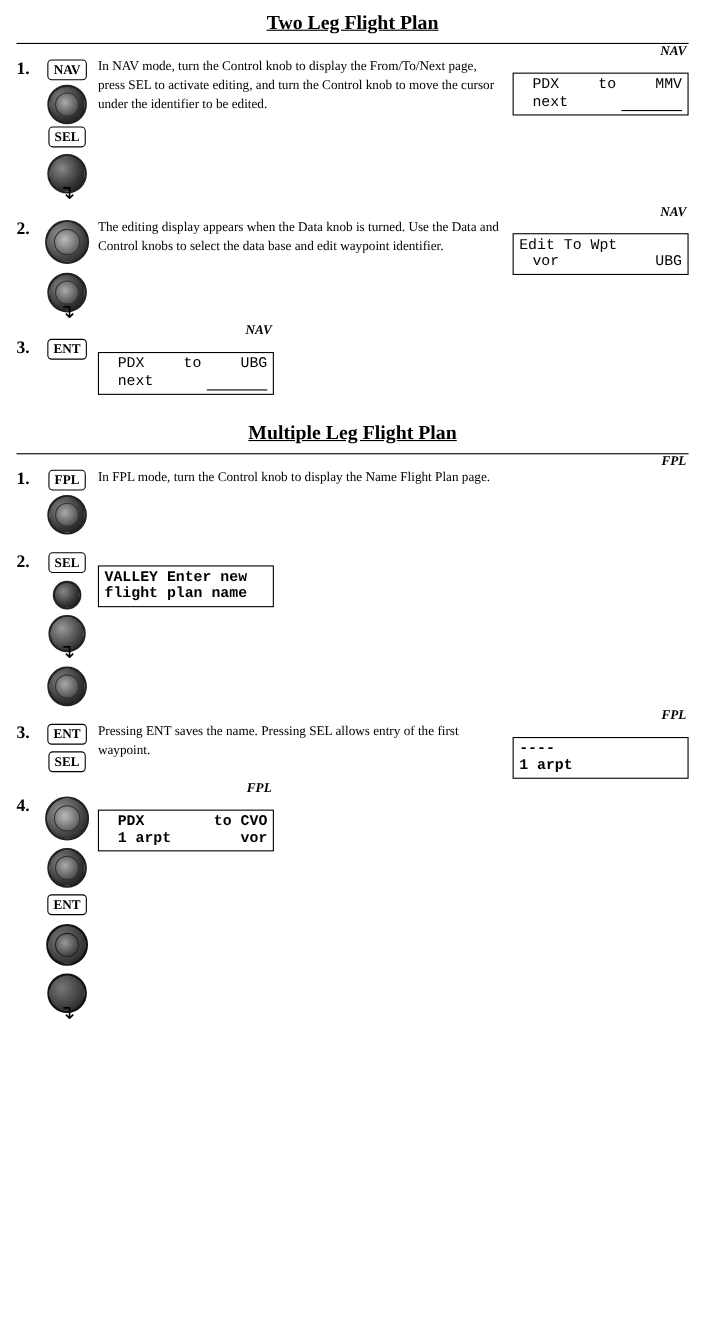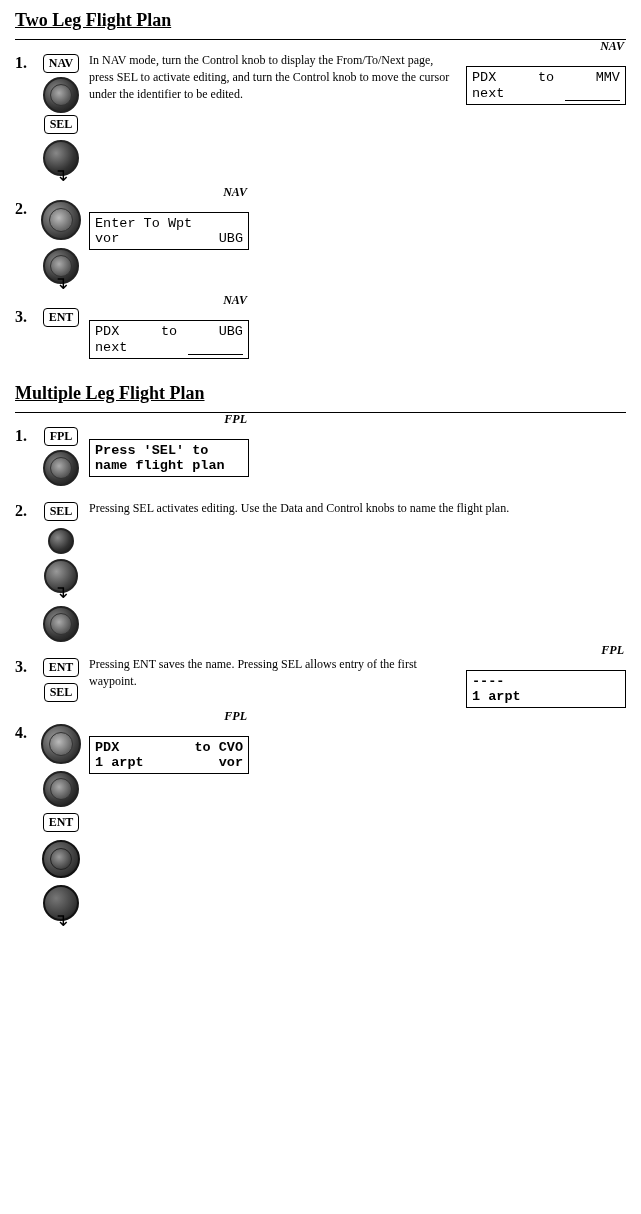--- a/index.html
+++ b/index.html
@@ -6,21 +6,21 @@
     body {
       font-family: 'Times New Roman', Times, serif;
       background: #fff;
       width: 641px;
       min-height: 1214px;
       padding: 10px 15px;
       font-size: 15px;
       color: #000;
     }
     h1 {
-      text-align: left;
+      text-align: center;
       font-size: 18px;
       font-weight: bold;
       text-decoration: underline;
       margin-bottom: 8px;
     }
     .step {
       display: flex;
       align-items: flex-start;
       margin-bottom: 14px;
       gap: 6px;
@@ -163,20 +163,21 @@
       border-top: 1.5px solid #000;
       margin: 8px 0 12px 0;
     }
     .underline-text {
     }
     .display-line {
       display: flex;
       justify-content: space-between;
       align-items: center;
       gap: 4px;
+      margin-left: 12px;
     }
     .display-line span {
       
     }
     .bold-display {
       font-weight: bold;
     }
   </style>
 </head>
 <body>
@@ -224,24 +225,25 @@
       <div class="inner"></div>
     </div>
     <div style="position:relative; width:36px; height:44px; margin-top:4px;">
       <div style="position:absolute; top:0; left:50%; transform:translateX(-50%); width:36px; height:36px; border-radius:50%; background:radial-gradient(circle at 35% 35%, #888, #333 60%, #111); border:2px solid #222; display:flex; align-items:center; justify-content:center;">
         <div style="width:22px; height:22px; border-radius:50%; background:radial-gradient(circle at 40% 40%, #aaa, #555 70%); border:1px solid #333;"></div>
       </div>
       <div style="position:absolute; bottom:0; left:50%; transform:translateX(-50%); font-size:18px; line-height:1;">↴</div>
     </div>
   </div>
   <div class="step-content">
+    <div class="step-text">The editing display appears when the Data knob is turned.  Use the Data and Control knobs to select the data base and edit waypoint identifier.</div>
     <div class="display-wrapper">
       <div class="display-label">NAV</div>
       <div class="step-display">
-        <div>Enter To Wpt</div>
+        <div>Edit To Wpt</div>
         <div class="display-line">
           <span>vor</span>
             <span style="flex:1;"></span>
             <span class="underline-text">UBG</span>
         </div>
       </div>
     </div>
   </div>
 </div>
 
@@ -275,45 +277,47 @@
 
 <div class="step">
   <div class="step-num">1.</div>
   <div class="step-icons">
     <div class="btn">FPL</div>
     <div class="knob-large">
       <div class="knob-large-inner"></div>
     </div>
   </div>
   <div class="step-content">
+    <div class="step-text">In FPL mode, turn the Control knob to display the Name Flight Plan page.</div>
     <div class="display-wrapper">
       <div class="display-label">FPL</div>
-      <div class="step-display bold-display">
-        <div>Press  'SEL'  to</div>
-        <div>name   flight plan</div>
-      </div>
     </div>
   </div>
 </div>
 
 <div class="step">
   <div class="step-num">2.</div>
   <div class="step-icons">
     <div class="btn">SEL</div>
     <div class="knob-small" style="margin-top:3px;"></div>
     <div style="position:relative; width:34px; height:42px; margin-top:3px;">
       <div style="position:absolute; top:0; left:50%; transform:translateX(-50%); width:34px; height:34px; border-radius:50%; background:radial-gradient(circle at 35% 35%, #999, #444 60%, #111); border:2px solid #222;"></div>
       <div style="position:absolute; bottom:0; left:50%; transform:translateX(-50%); font-size:18px; line-height:1;">↴</div>
     </div>
     <div class="knob-large" style="margin-top:3px;">
       <div class="knob-large-inner"></div>
     </div>
   </div>
   <div class="step-content">
-    <div class="step-text">Pressing SEL activates editing. Use the Data and Control knobs to name the flight plan.</div>
+    <div class="display-wrapper">
+      <div class="step-display bold-display">
+        <div><span class="underline-text">VALLEY</span> Enter new</div>
+        <div>flight  plan name</div>
+      </div>
+    </div>
   </div>
 </div>
 
 <div class="step">
   <div class="step-num">3.</div>
   <div class="step-icons">
     <div class="btn">ENT</div>
     <div class="btn" style="margin-top:2px;">SEL</div>
   </div>
   <div class="step-content">

